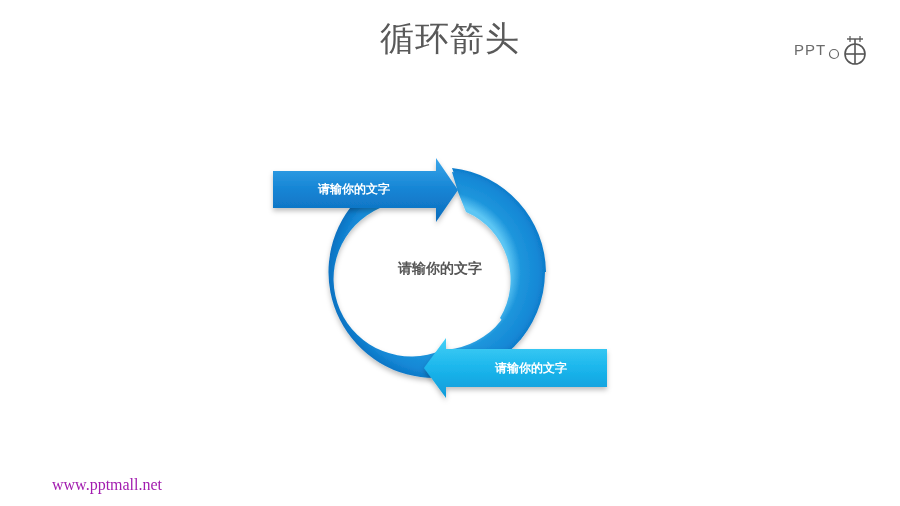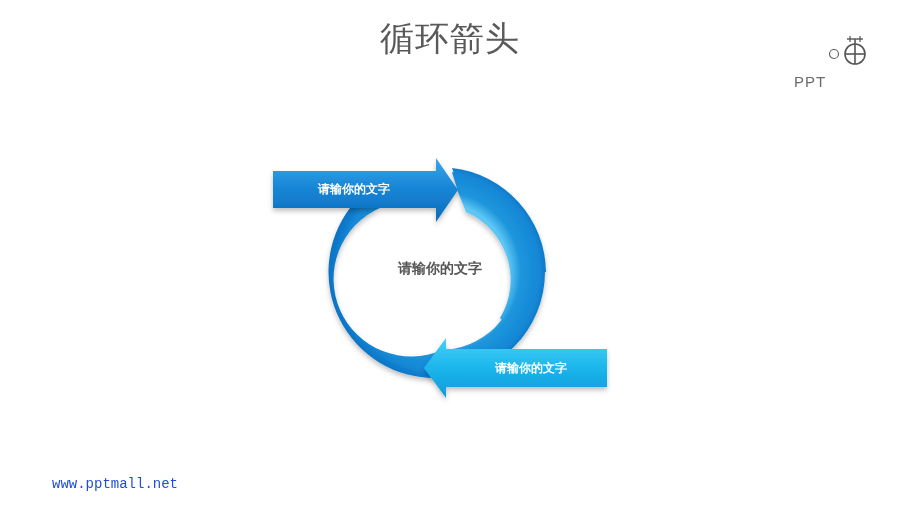--- a/index.html
+++ b/index.html
@@ -1,20 +1,20 @@
 <!DOCTYPE html>
 <html><head>
 <meta charset="utf-8">
 <style>
   html, body { margin:0; padding:0; }
   body { width:900px; height:506px; background:#ffffff; position:relative; overflow:hidden; font-family:"DejaVu Sans", sans-serif; }
   .title { position:absolute; left:0; top:16px; width:900px; text-align:center; font-size:34px; font-weight:normal; color:#595959; letter-spacing:1px; }
   .logo { position:absolute; left:794px; top:34px; width:80px; height:32px; }
-  .logo-text { position:absolute; left:0; top:7px; font-size:15px; color:#6b6b6b; font-family:"Liberation Sans", sans-serif; letter-spacing:1px;margin-top:32px; }
-  .footer { position:absolute; left:52px; top:476px; font-size:14px; color:#1d4ed8; font-family:Liberation Mono, monospace; }
+  .logo-text { position:absolute; left:0; top:7px; font-size:15px; color:#6b6b6b; font-family:"Liberation Sans", sans-serif; letter-spacing:1px; }
+  .footer { position:absolute; left:52px; top:476px; font-size:16px; color:#a21caf; font-family:Liberation Serif, serif; }
   .diagram { position:absolute; left:0; top:0; width:900px; height:506px; }
   .label-w { font-size:12px; font-weight:bold; fill:#ffffff; font-family:"DejaVu Sans", sans-serif; }
   .label-c { font-size:14px; font-weight:bold; fill:#555555; font-family:"DejaVu Sans", sans-serif; }
 </style>
 </head>
 <body>
 
 <div class="title">循环箭头</div>
 
 <div class="logo">

